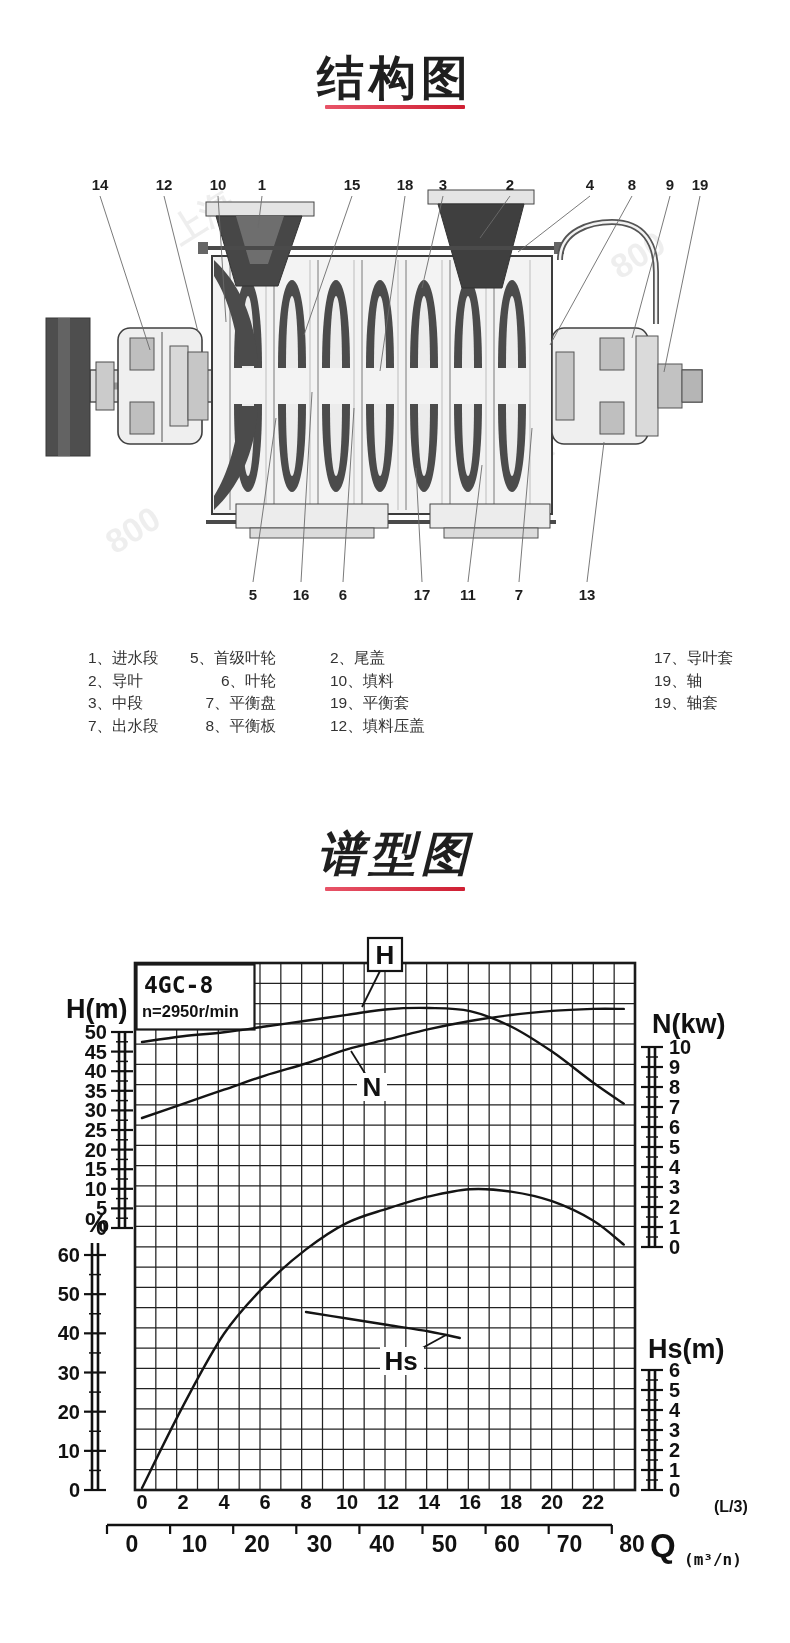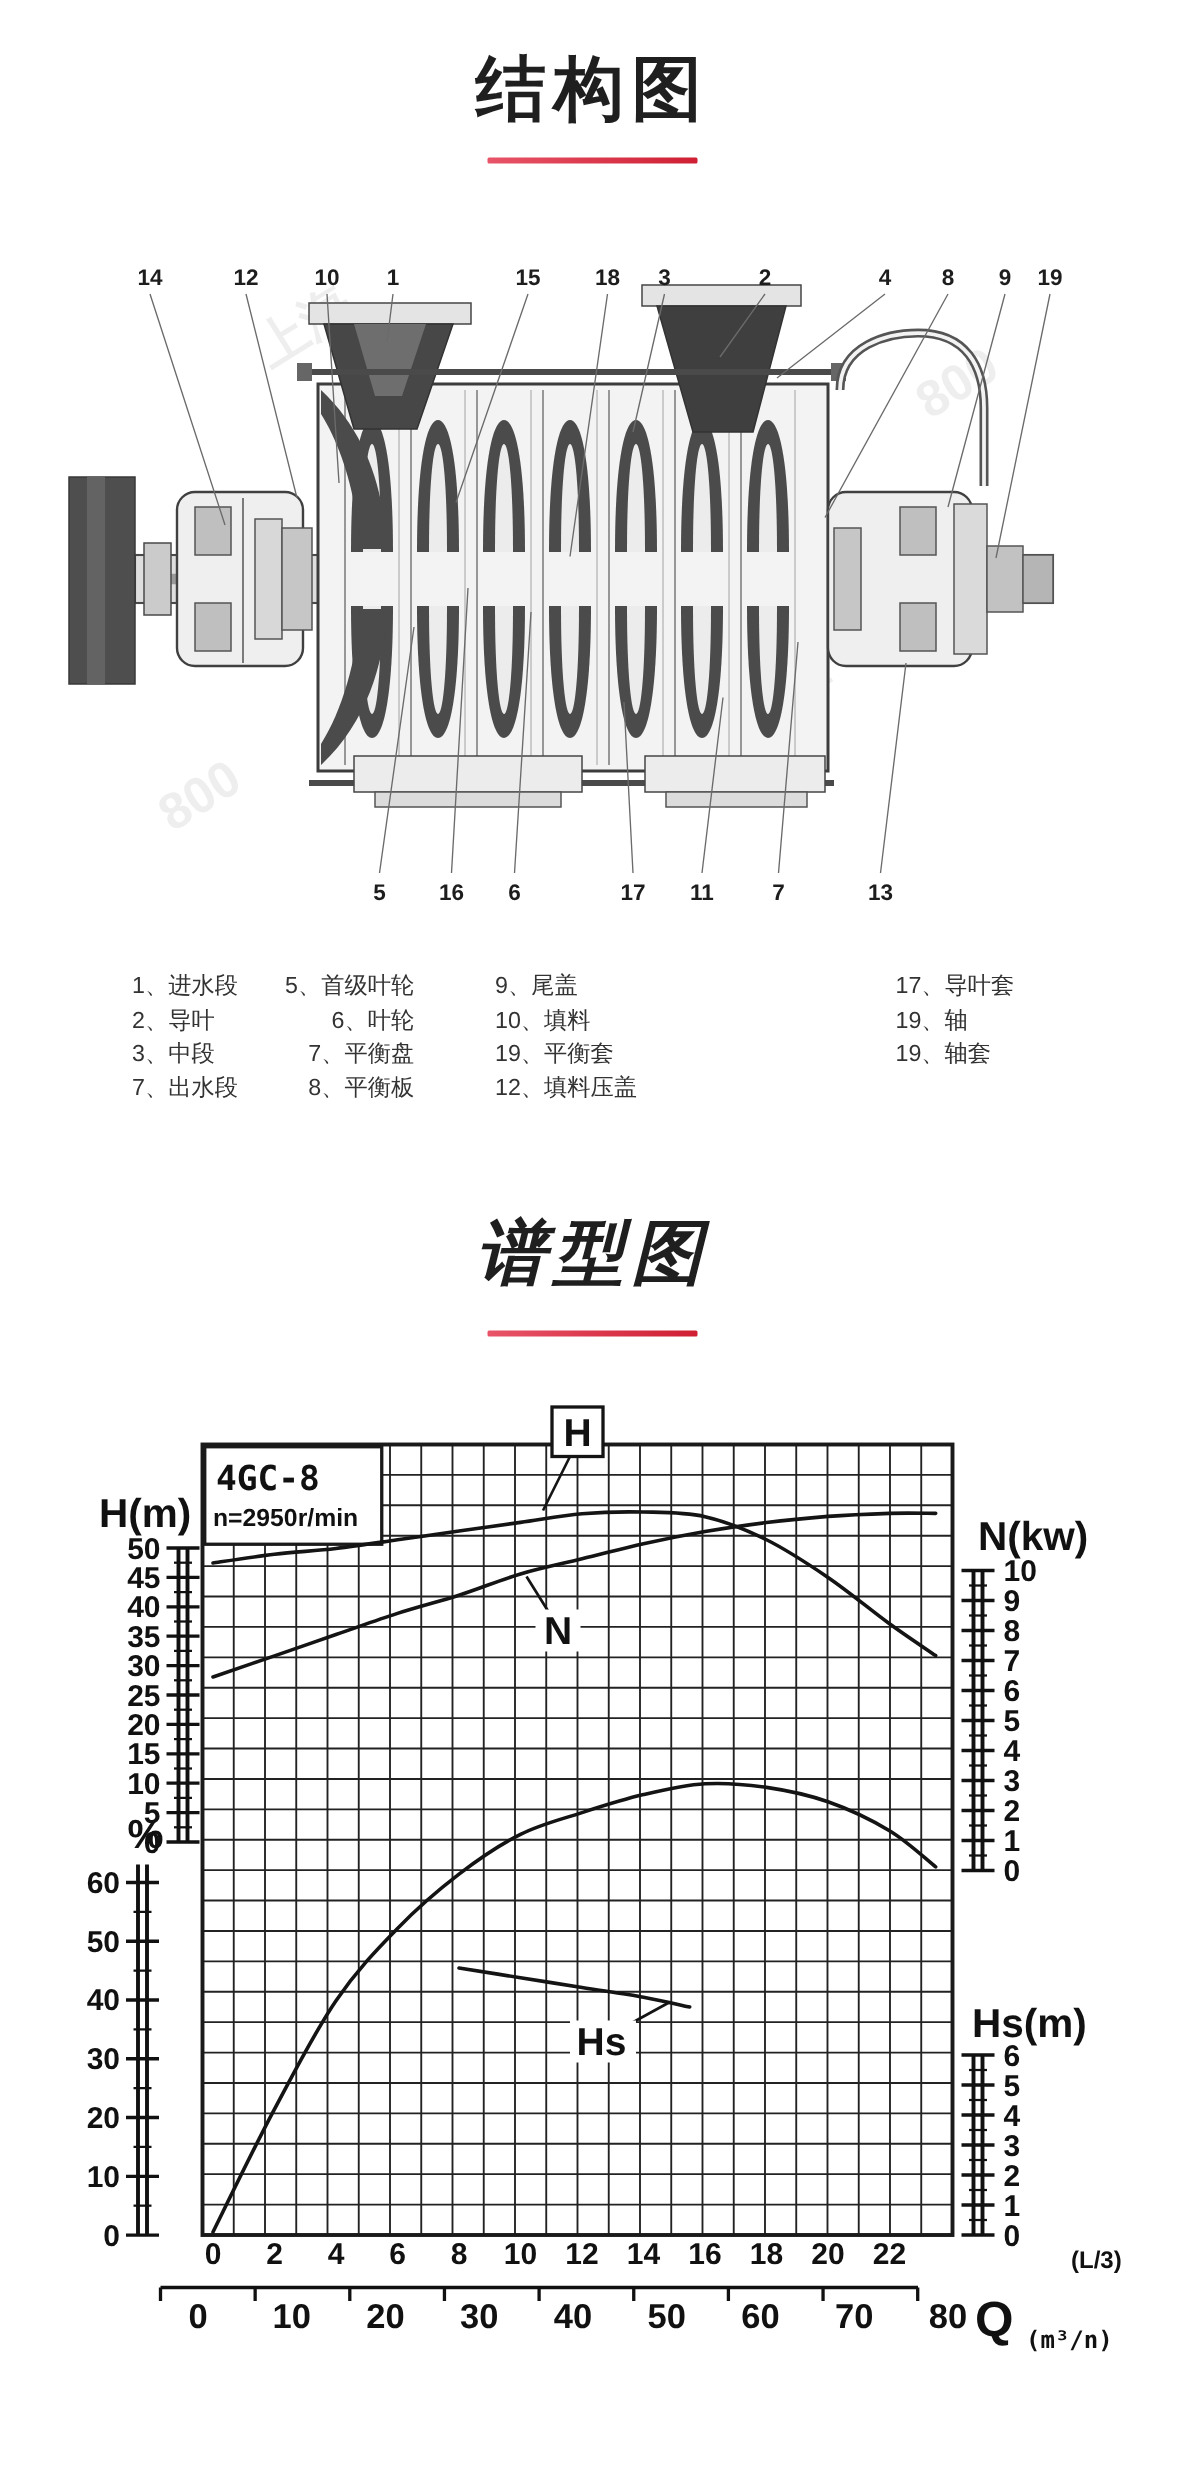--- a/index.html
+++ b/index.html
@@ -1,19 +1,19 @@
 <!DOCTYPE html>
 <html><head>
 <meta charset="utf-8">
 <style>
   html,body{margin:0;padding:0;background:#fff;}
   .page{position:relative;width:790px;height:1643px;margin:0 auto;background:#fff;overflow:hidden;
         font-family:"Liberation Sans","DejaVu Sans",sans-serif;color:#222;}
   .sec-title{position:absolute;left:0;width:790px;text-align:center;
-             font-size:47px;font-weight:700;letter-spacing:5px;color:#1f1f1f;}
+             font-size:47px;font-weight:700;letter-spacing:5px;color:#1f1f1f;margin-top:19px;}
   .red-line{position:absolute;left:50%;transform:translateX(-50%);width:140px;height:4px;
             background:linear-gradient(90deg,#e85468,#cf1f33);border-radius:1px;}
   .parts{position:absolute;top:630px;left:0;width:790px;height:100px;margin-top:17px;}
   .parts-col{position:absolute;top:0;font-size:15.5px;line-height:22.5px;color:#333;white-space:nowrap;}
   svg text{font-family:"Liberation Sans","DejaVu Sans",sans-serif;}
   .tick-label{font-size:20px;font-weight:700;fill:#111;}
   .xrow1{font-size:20px;font-weight:700;fill:#111;}
   .xrow2{font-size:23px;font-weight:700;fill:#111;}
   .axis-label{font-size:27px;font-weight:700;fill:#111;}
   .unit-label{font-size:16px;font-weight:700;fill:#111;}
@@ -187,26 +187,26 @@
         <div>3、中段</div>
         <div>7、出水段</div>
       </div>
       <div class="parts-col" style="left: 190px; text-align: right;">
         <div>5、首级叶轮</div>
         <div>6、叶轮</div>
         <div>7、平衡盘</div>
         <div>8、平衡板</div>
       </div>
       <div class="parts-col" style="left: 330px;">
-        <div>9、尾盖</div>
+        <div>2、尾盖</div>
         <div>10、填料</div>
         <div>19、平衡套</div>
         <div>12、填料压盖</div>
       </div>
-      <div class="parts-col" style="left: 597px;">
+      <div class="parts-col" style="left: 654px;">
         <div>17、导叶套</div>
         <div>19、轴</div>
         <div>19、轴套</div>
       </div>
     </div>
 
   <div class="sec-title" style="top:804px;font-style:italic;">谱型图</div>
   <div class="red-line" style="top:887px;"></div>
 
   <svg id="chart-svg" style="position:absolute;top:905px;left:0;" width="790" height="720" viewBox="0 0 790 720">

